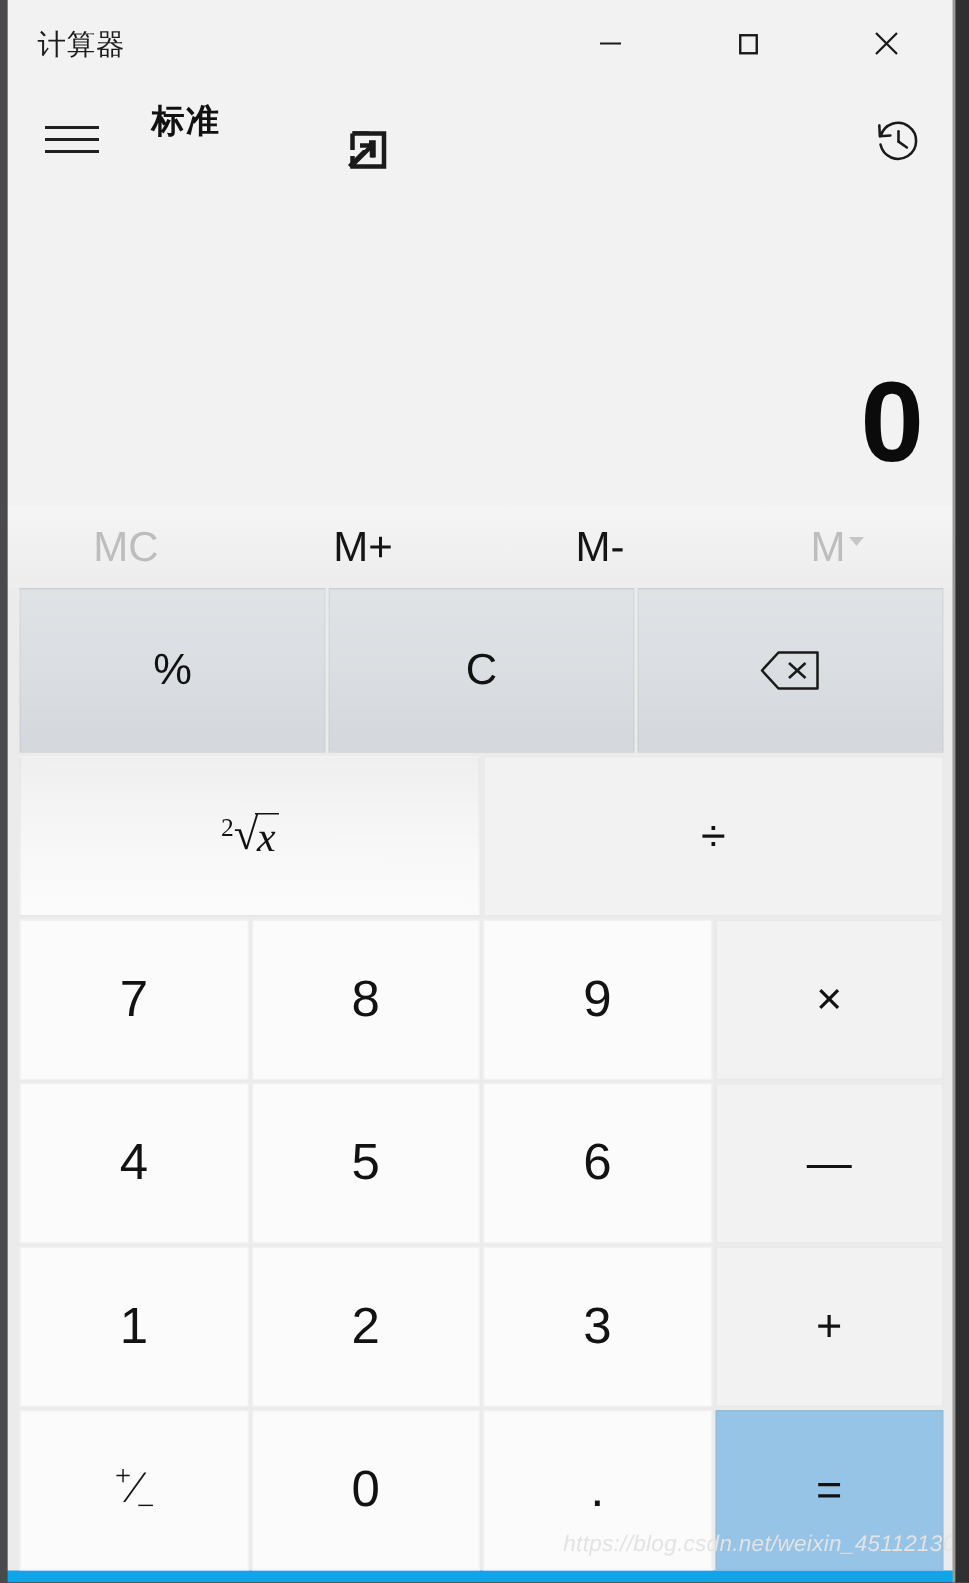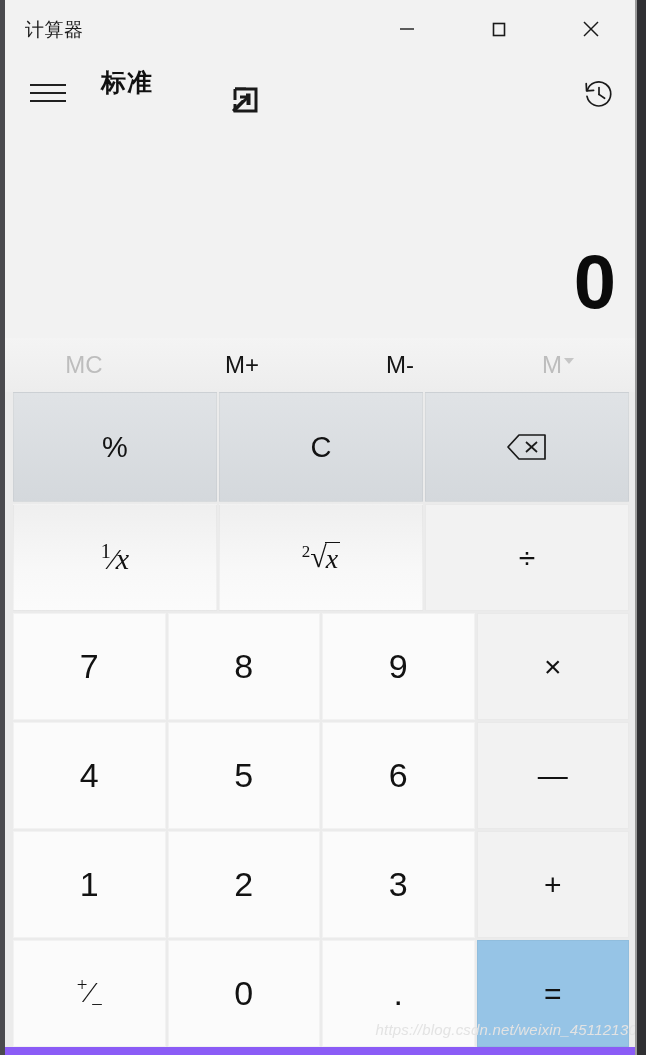--- a/index.html
+++ b/index.html
@@ -23,21 +23,21 @@
     overflow: hidden;
   }
 
   
   .window {
     position: absolute;
     left: 5px;
     top: 0;
     width: 632px;
     height: 1055px;
-    background: #8b5cf6;
+    background: #0ea5e9;
     overflow: hidden;
   }
   .edge-left {
     position: absolute;
     left: 0; top: 0;
     width: 5px; height: 1055px;
     background: #4a4a4e;
   }
   .edge-right {
     position: absolute;
@@ -107,21 +107,21 @@
     background: #202020;
   }
   .hamburger .b1 { top: 12px; }
   .hamburger .b2 { top: 20px; }
   .hamburger .b3 { top: 28px; }
 
   .mode-title {
     position: absolute;
     left: 96px;
     top: 8px;
-    font-size: 25px;
+    font-size: 22px;
     font-weight: bold;
     color: #111;
     letter-spacing: 1px;
   }
   .keep-on-top {
     position: absolute;
     left: 219px;
     top: 81px;
     width: 40px;
     height: 40px;
@@ -168,21 +168,21 @@
     position: relative;
     height: 54px;
     display: flex;
     background: linear-gradient(180deg, #f4f4f4 0%, #ededed 100%);
   }
   .mem-btn {
     flex: 1 1 0;
     display: flex;
     align-items: center;
     justify-content: center;
-    font-size: 24px;
+    font-size: 28px;
     color: #151515;
     cursor: default;
     user-select: none;
   }
   .mem-btn.disabled { color: #bdbdbd; }
   .mem-btn .mcaret {
     display: inline-block;
     margin-left: 2px;
     margin-bottom: 9px;
     border-left: 5px solid transparent;
@@ -381,25 +381,20 @@
           <svg width="42" height="30" viewBox="0 0 42 30">
             <polygon points="13,3 39,3 39,27 13,27 2,15" fill="none" stroke="#1a1a1a" stroke-width="1.7" stroke-linejoin="round"></polygon>
             <line x1="20" y1="10" x2="31" y2="20" stroke="#1a1a1a" stroke-width="1.7"></line>
             <line x1="31" y1="10" x2="20" y2="20" stroke="#1a1a1a" stroke-width="1.7"></line>
           </svg>
         </div>
       </div>
 
       <div class="krow">
         <div class="key sci">
-          <span class="frac-1x">
-            <sup style="font-size:20px">1</sup>⁄<span class="ital">x</span>
-          </span>
-        </div>
-        <div class="key sci">
           <span class="sqrt-wrap">
             <span class="sqrt-idx">2</span>
               <span class="sqrt-tick">√</span>
               <span class="sqrt-body">x</span>
           </span>
         </div>
         <div class="key op">
           <span>÷</span>
         </div>
       </div>

